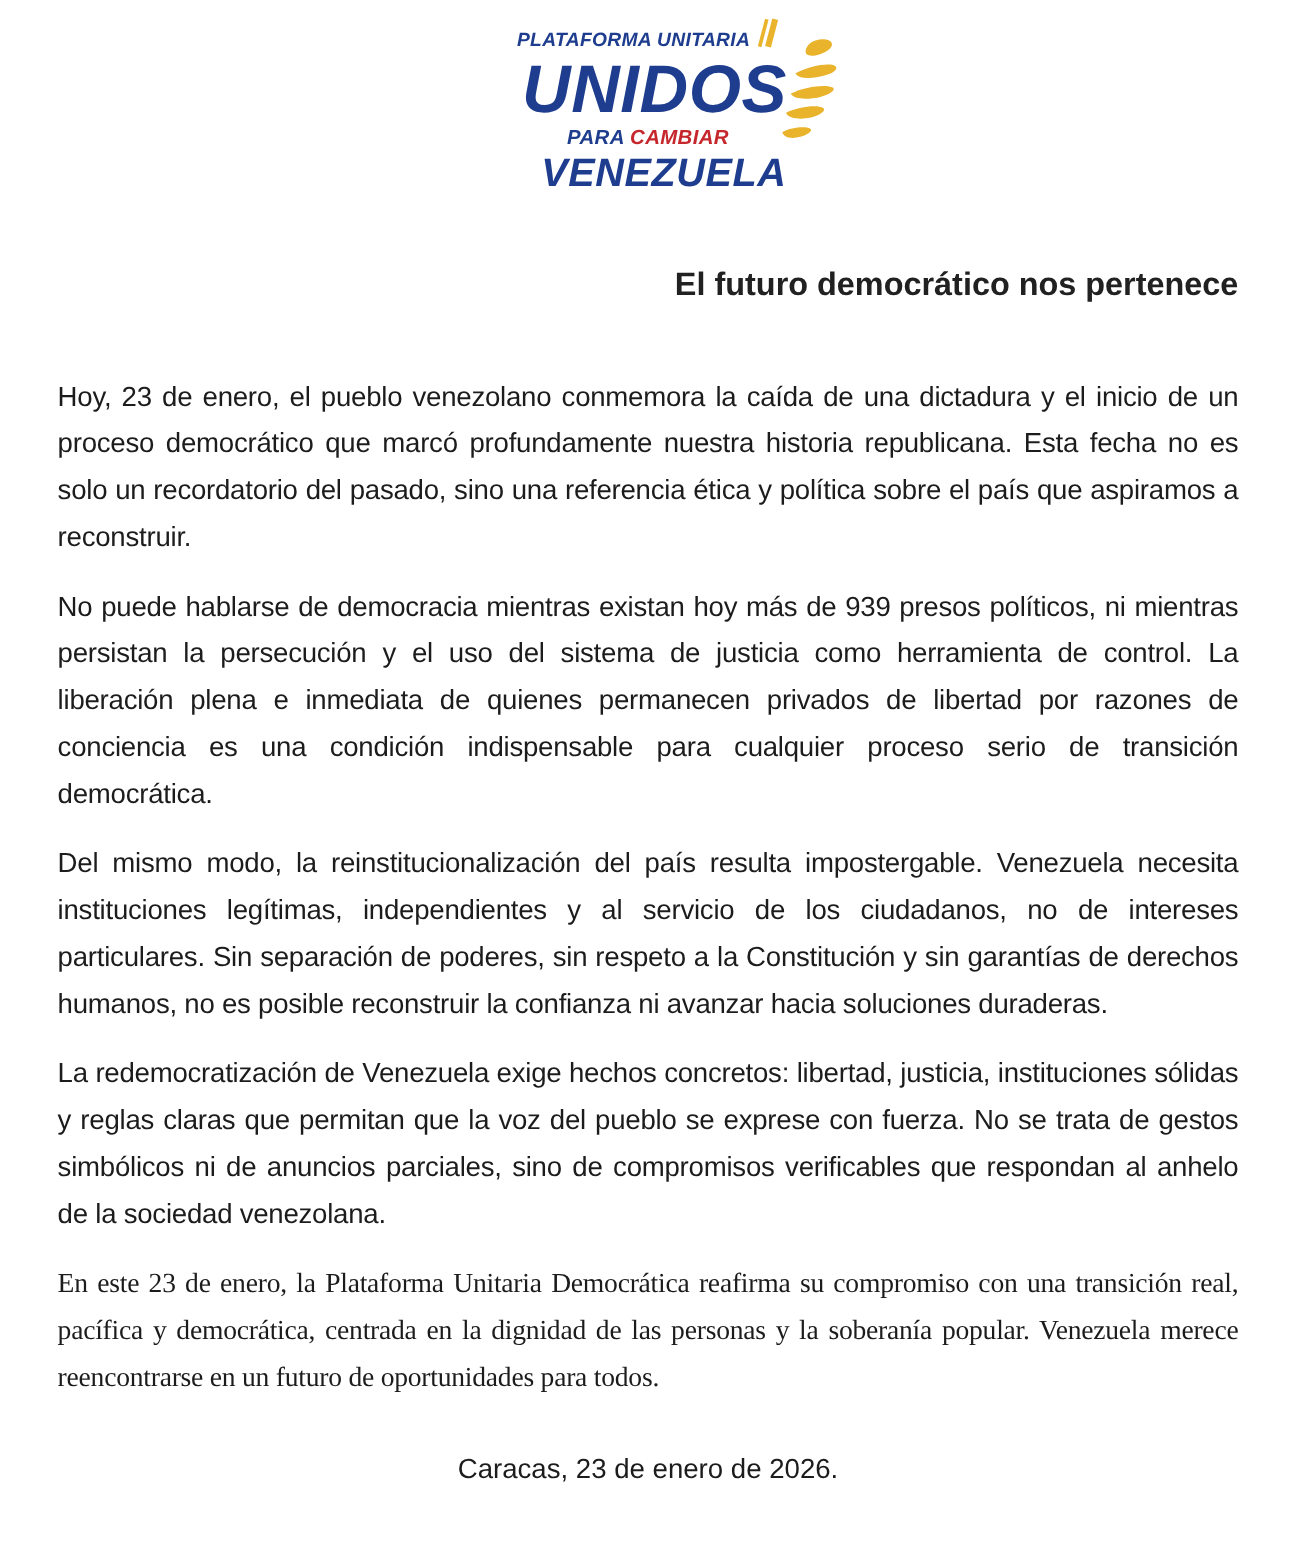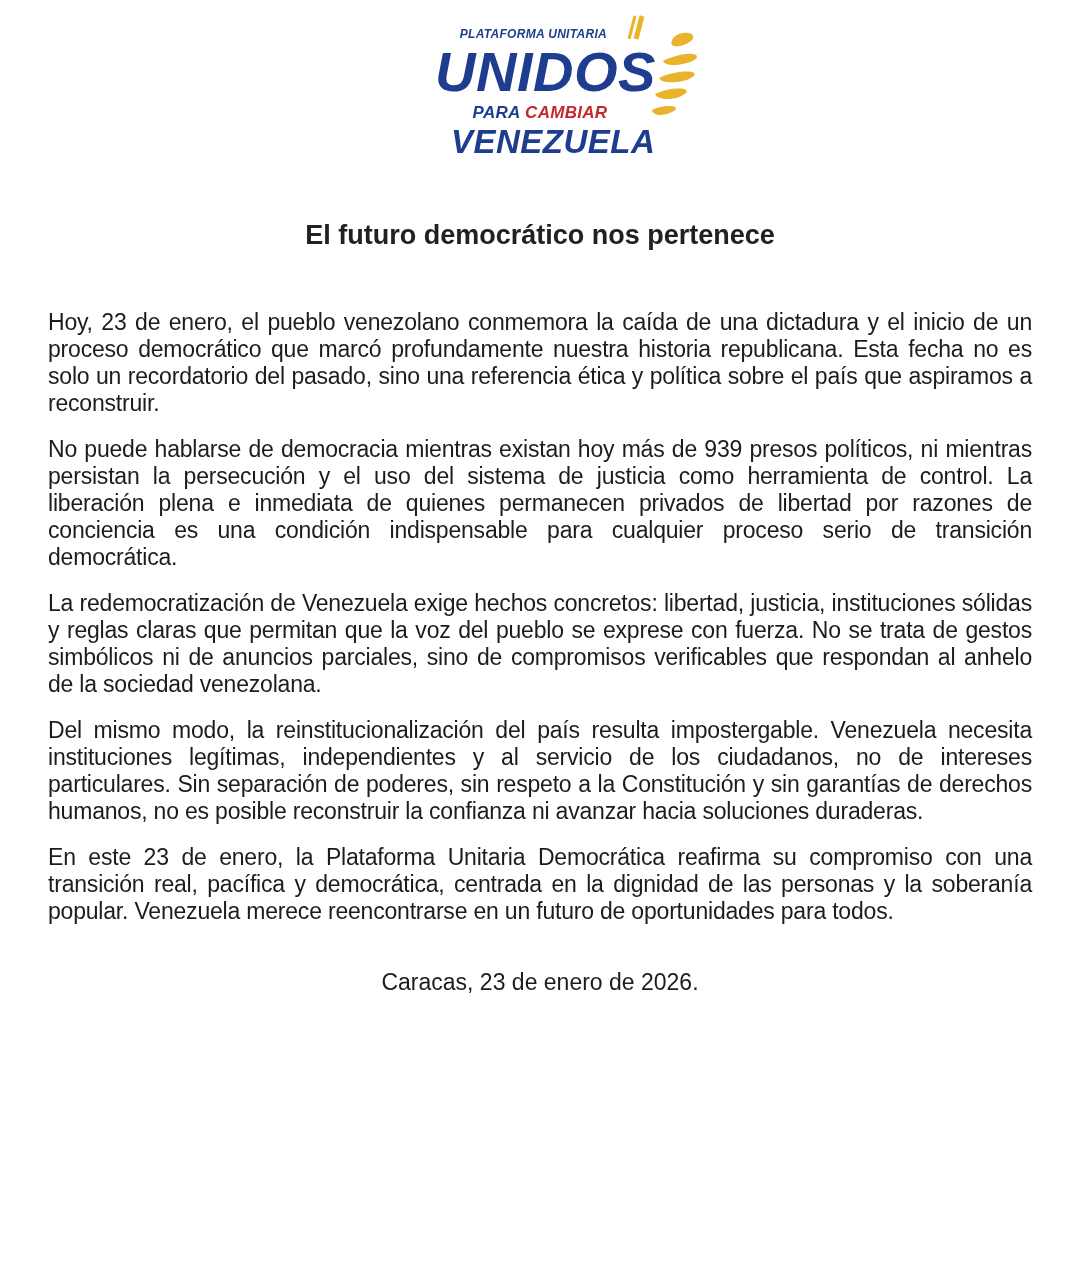--- a/index.html
+++ b/index.html
@@ -24,24 +24,24 @@
     width: 210px;
     margin: 4px auto 0 auto;
     font-style: italic;
     font-weight: bold;
     color: #1e3d8f;
     text-align: center;
     line-height: 1;
   }
   .logo-top {
     display: flex;
-    justify-content: flex-end;
+    justify-content: center;
     align-items: flex-end;
-    gap: 18px;
-    font-size: 12px;
+    gap: 4px;
+    font-size: 16px;
     letter-spacing: 0.3px;
     white-space: nowrap;
   }
   .logo-slashes { position: relative; top: 2px; }
   .logo-unidos {
     font-size: 56px;
     letter-spacing: 0.5px;
     margin-top: 4px;
     white-space: nowrap;
   }
@@ -61,38 +61,38 @@
   }
   .logo-swoosh {
     position: absolute;
     right: -56px;
     top: 16px;
   }
 
   
   .doc-title {
     margin-top: 62px;
-    text-align: center;
+    text-align: right;
     font-size: 27px;
     font-weight: bold;
     color: #212121;
     letter-spacing: 0px;
   }
 
   
   .doc-body {
     margin-top: 58px;
     font-size: 23px;
-    line-height: 27px;
+    line-height: 39px;
     text-align: justify;
     color: #1c1c1c;
     letter-spacing: -0.2px;
   }
   .doc-body p { margin-bottom: 19px; }
-  .doc-body p:last-child { margin-bottom: 0; }
+  .doc-body p:last-child { margin-bottom: 0; font-family: Liberation Serif, serif; }
 
   
   .dateline {
     margin-top: 44px;
     font-size: 23px;
     color: #1c1c1c;
     text-align: center;
   }
 </style>
 </head>
@@ -124,20 +124,20 @@
         <path d="M7 82 C14 78 26 77 30 79 C33 81 28 84 22 86 C15 88 8 87 7 82 Z" fill="#e9b32b"></path>
       </svg>
     </span>
   </div>
 
   <h1 class="doc-title">El futuro democrático nos pertenece</h1>
 
   <div class="doc-body">
     <p>Hoy, 23 de enero, el pueblo venezolano conmemora la caída de una dictadura y el inicio de un proceso democrático que marcó profundamente nuestra historia republicana. Esta fecha no es solo un recordatorio del pasado, sino una referencia ética y política sobre el país que aspiramos a reconstruir.</p>
     <p>No puede hablarse de democracia mientras existan hoy más de 939 presos políticos, ni mientras persistan la persecución y el uso del sistema de justicia como herramienta de control. La liberación plena e inmediata de quienes permanecen privados de libertad por razones de conciencia es una condición indispensable para cualquier proceso serio de transición democrática.</p>
+    <p>Del mismo modo, la reinstitucionalización del país resulta impostergable. Venezuela necesita instituciones legítimas, independientes y al servicio de los ciudadanos, no de intereses particulares. Sin separación de poderes, sin respeto a la Constitución y sin garantías de derechos humanos, no es posible reconstruir la confianza ni avanzar hacia soluciones duraderas.</p>
     <p>La redemocratización de Venezuela exige hechos concretos: libertad, justicia, instituciones sólidas y reglas claras que permitan que la voz del pueblo se exprese con fuerza. No se trata de gestos simbólicos ni de anuncios parciales, sino de compromisos verificables que respondan al anhelo de la sociedad venezolana.</p>
-    <p>Del mismo modo, la reinstitucionalización del país resulta impostergable. Venezuela necesita instituciones legítimas, independientes y al servicio de los ciudadanos, no de intereses particulares. Sin separación de poderes, sin respeto a la Constitución y sin garantías de derechos humanos, no es posible reconstruir la confianza ni avanzar hacia soluciones duraderas.</p>
     <p>En este 23 de enero, la Plataforma Unitaria Democrática reafirma su compromiso con una transición real, pacífica y democrática, centrada en la dignidad de las personas y la soberanía popular. Venezuela merece reencontrarse en  un futuro de oportunidades para todos.</p>
   </div>
 
   <div class="dateline">Caracas, 23 de enero de 2026.</div>
 
 </div>
 
 </body></html>

